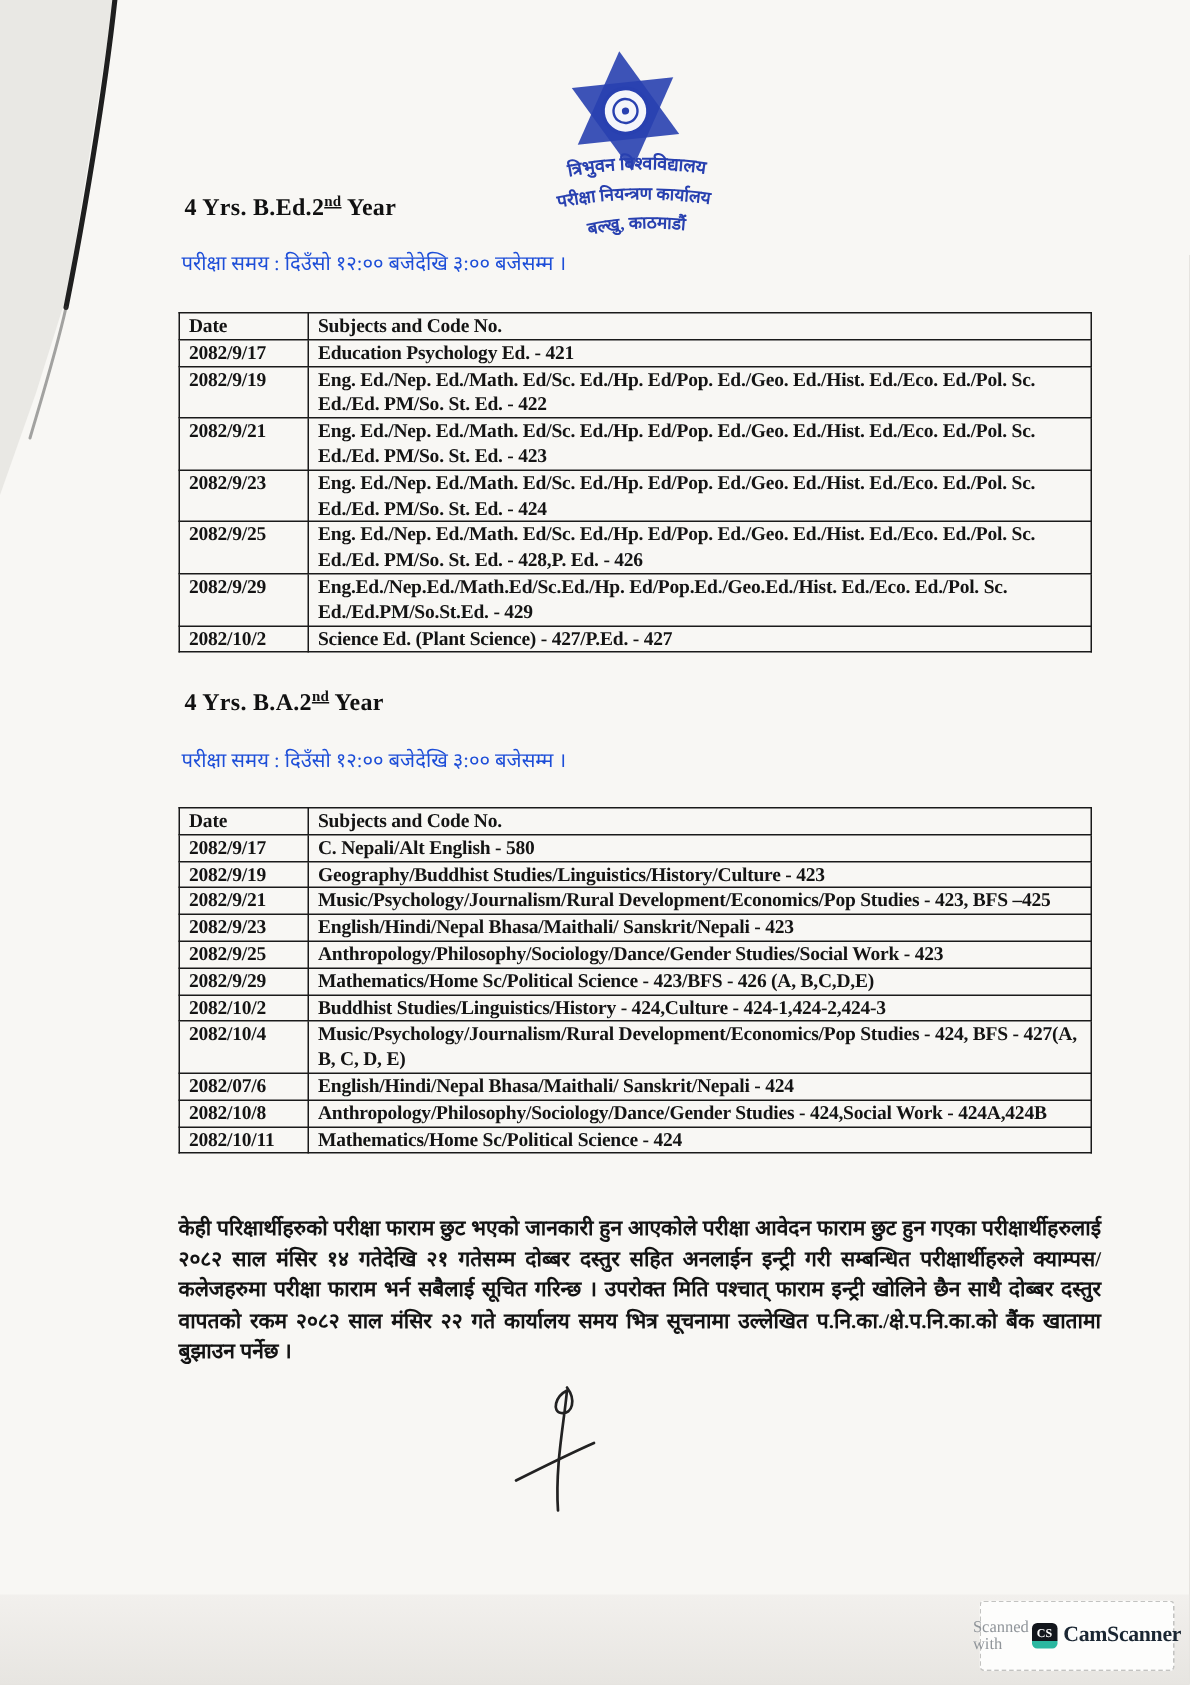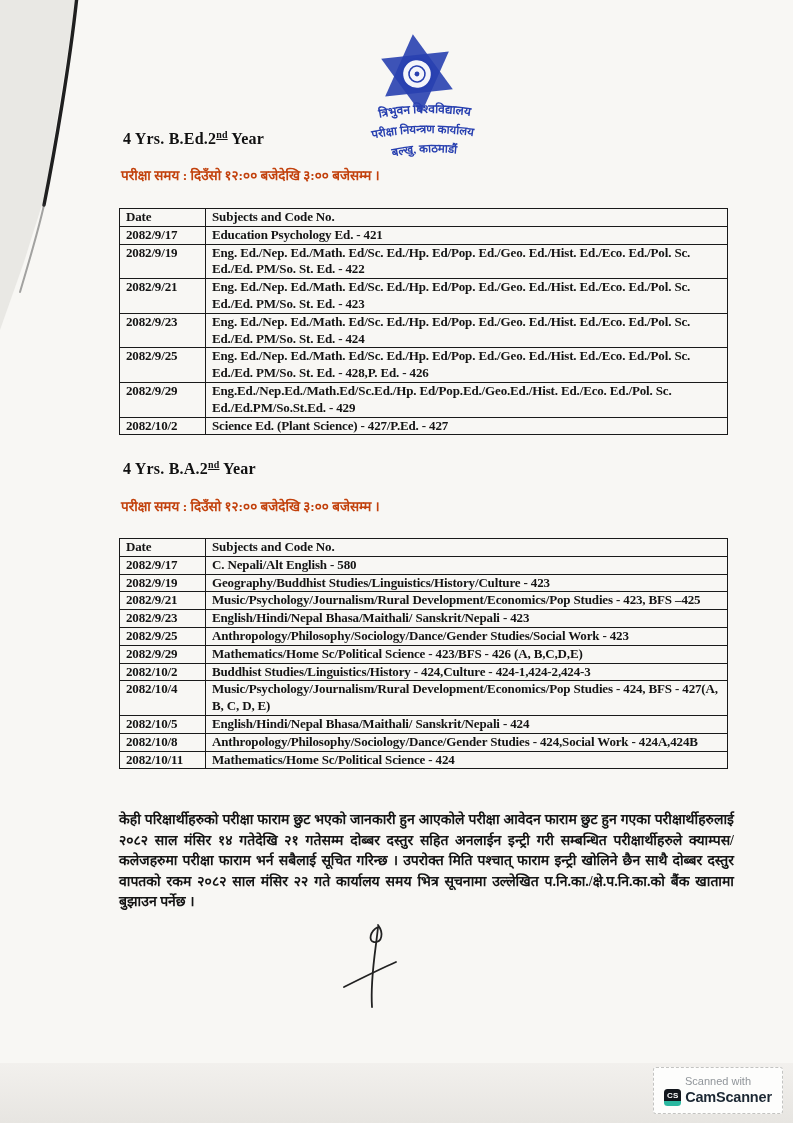--- a/index.html
+++ b/index.html
@@ -18,21 +18,21 @@
   .bottom-strip{
     left:0;bottom:0;width:100%;height:60px;
     background:linear-gradient(#f2f0ed,#e7e5e1);
   }
   
   .sec-title{
     font-weight:bold;font-size:16px;letter-spacing:.2px;color:#111;
   }
   .sec-title sup{font-size:10px;text-decoration:underline;}
   .exam-time{
-    font-weight:bold;font-size:13.5px;color:#c2410c;
+    font-weight:normal;font-size:13.5px;color:#1d4ed8;
   }
   
   table.sched{
     border-collapse:collapse;
     width:609px;
     table-layout:fixed;
     background:transparent;
   }
   table.sched th, table.sched td{
     border:1.6px solid #1a1a1a;
@@ -62,23 +62,23 @@
     line-height:20.6px;
     text-align:justify;
     color:#131313;
   }
   
   .cs-badge{
     left:653px;top:1067px;width:128px;height:45px;
     border:1.5px dashed #c3c3c1;
     border-radius:3px;
     background:#fdfdfc;
-    display:flex;flex-direction:column;align-items:center;justify-content:center;
+    display:flex;flex-direction:row;align-items:center;justify-content:center;
     gap:2px;
-    font-family:Liberation Sans, sans-serif;
+    font-family:Liberation Serif, serif;
   }
   .cs-line1{font-size:11px;color:#90959a;line-height:11px;}
   .cs-row{display:flex;align-items:center;gap:4px;}
   .cs-icon{
     width:17px;height:17px;border-radius:3.5px;
     background:linear-gradient(#12161c 72%, #2ab7a0 72%);
     color:#fff;font-size:8px;font-weight:bold;
     display:flex;align-items:center;justify-content:center;
     line-height:1;padding-bottom:3px;box-sizing:border-box;
   }
@@ -210,21 +210,21 @@
         </tr>
         <tr>
           <td>2082/10/2</td>
           <td>Buddhist Studies/Linguistics/History - 424,Culture - 424-1,424-2,424-3</td>
         </tr>
         <tr>
           <td>2082/10/4</td>
           <td>Music/Psychology/Journalism/Rural Development/Economics/Pop Studies - 424, BFS - 427(A, B, C, D, E)</td>
         </tr>
         <tr>
-          <td>2082/10/5</td>
+          <td>2082/07/6</td>
           <td>English/Hindi/Nepal Bhasa/Maithali/ Sanskrit/Nepali - 424</td>
         </tr>
         <tr>
           <td>2082/10/8</td>
           <td>Anthropology/Philosophy/Sociology/Dance/Gender Studies - 424,Social Work - 424A,424B</td>
         </tr>
         <tr>
           <td>2082/10/11</td>
           <td>Mathematics/Home Sc/Political Science - 424</td>
         </tr>

